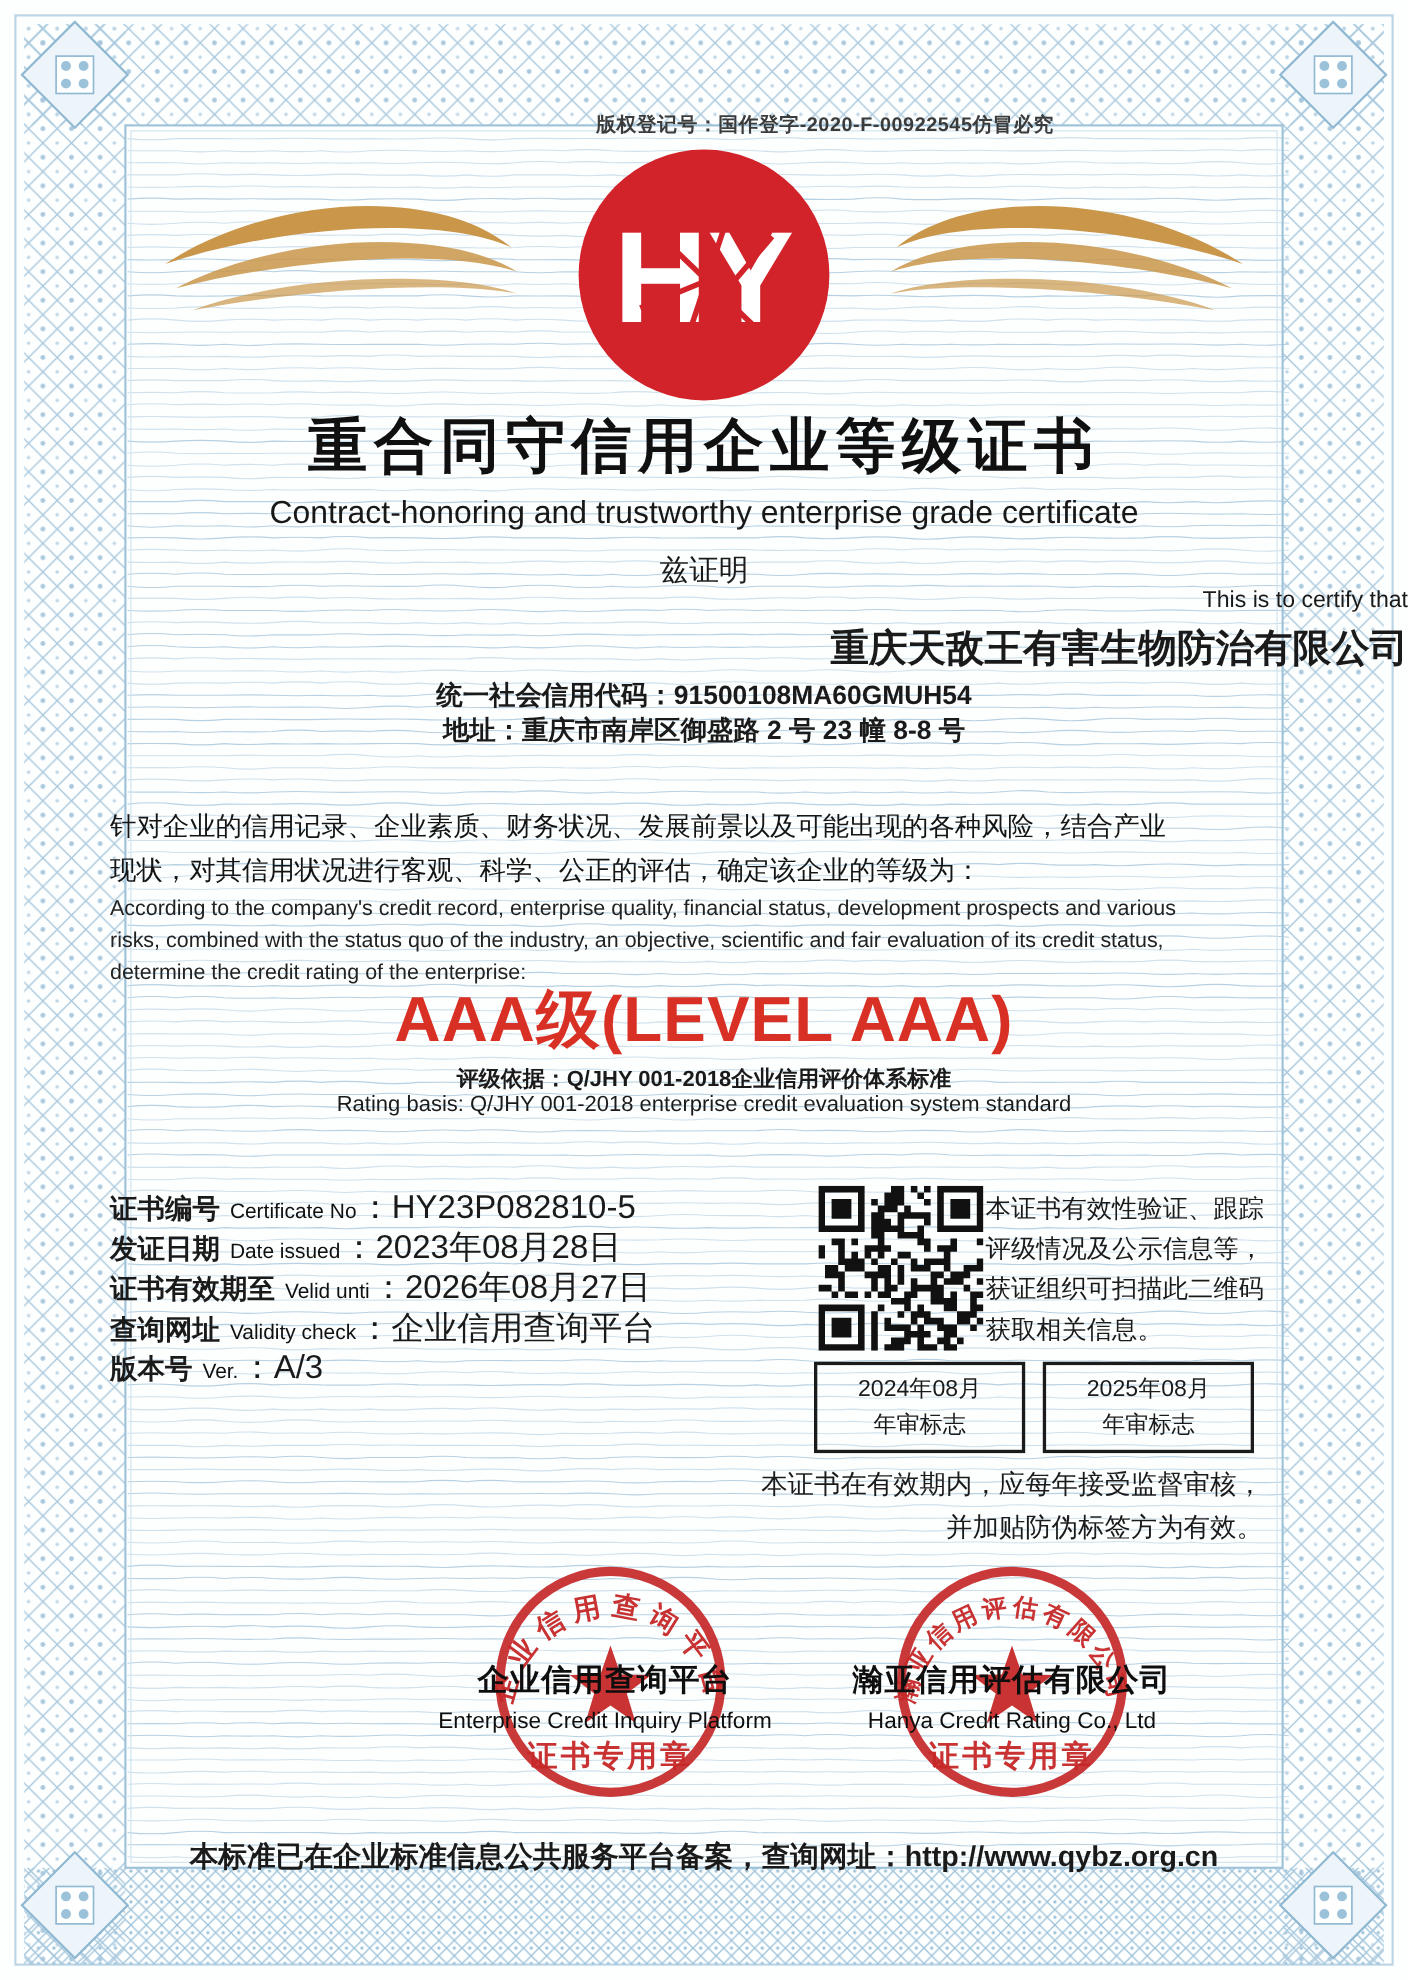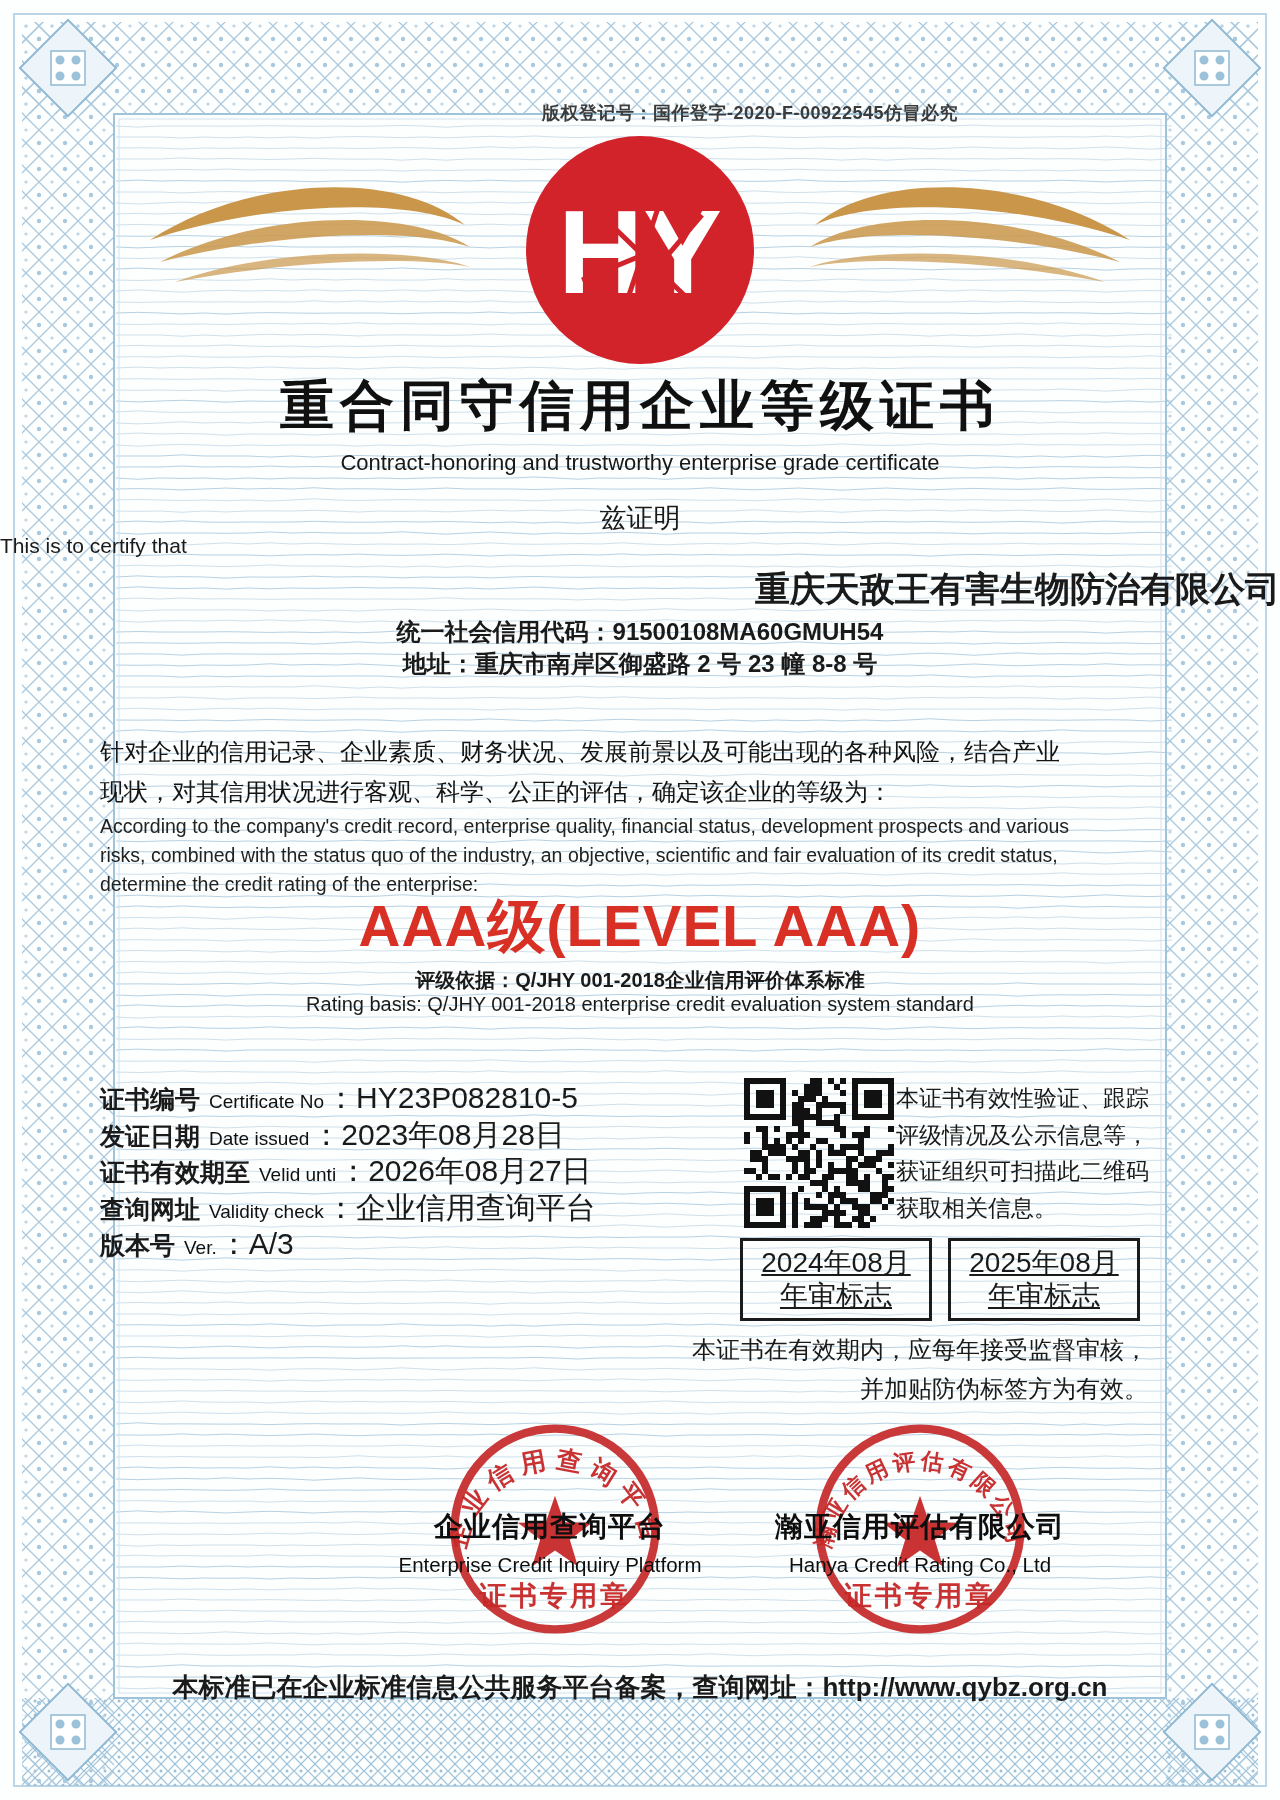--- a/index.html
+++ b/index.html
@@ -6,23 +6,23 @@
   .cert{
     position:relative;width:1280px;height:1800px;margin:0 auto;
     background:#fdfefe;overflow:hidden;
     font-family:"Liberation Sans","DejaVu Sans",sans-serif;color:#1a1a1a;
   }
   .cert > div, .cert > svg{position:absolute;}
   svg.layer{left:0;top:0;}
 
   .copyright{left:500px;top:101px;width:500px;text-align:center;font-size:18px;font-weight:600;color:#3b3b3b;letter-spacing:.5px;z-index:4;}
   .title-zh{left:0;right:0;top:370px;text-align:center;font-size:54px;font-weight:700;letter-spacing:6px;color:#101010;z-index:4;}
-  .title-en{left:0;right:0;top:450px;text-align:center;font-size:22px;font-weight:500;color:#181818;z-index:4;}
+  .title-en{left:0;right:0;top:450px;text-align:center;font-size:29px;font-weight:500;color:#181818;z-index:4;}
   .certify-zh{left:0;right:0;top:500px;text-align:center;font-size:27px;font-weight:500;z-index:4;}
-  .certify-en{left:0;right:0;top:534px;text-align:left;font-size:21px;z-index:4;}
+  .certify-en{left:0;right:0;top:534px;text-align:right;font-size:21px;z-index:4;}
   .company-name{left:0;right:0;top:566px;text-align:right;font-size:35px;font-weight:800;z-index:4;}
   .credit-code{left:0;right:0;top:616px;text-align:center;font-size:24px;font-weight:600;z-index:4;}
   .address{left:0;right:0;top:648px;text-align:center;font-size:24px;font-weight:600;z-index:4;}
 
   .eval{left:100px;width:1080px;top:732px;z-index:4;}
   .eval .zh{font-size:24px;line-height:40px;font-weight:500;color:#141414;display:block;}
   .eval .en{font-size:19.5px;line-height:29px;color:#222;display:block;}
   .eval .en-wrap{margin-top:16px;}
 
   .level{left:0;right:0;top:888px;text-align:center;font-size:58px;font-weight:800;color:#d93025;letter-spacing:1px;z-index:4;}
@@ -35,21 +35,21 @@
   .d-zh:empty{margin-right:0;}
   .d-en{font-size:19px;margin-right:2px;color:#101010;}
   .d-en:empty{margin-right:0;}
   .d-val{font-size:30px;}
 
   .qr{left:744px;top:1078px;z-index:4;}
   .qr-note{left:896px;top:1080px;width:284px;font-size:23px;line-height:36.5px;font-weight:500;z-index:4;}
   .qr-note span{display:block;}
 
   .annual{border:3px solid #1b1b1b;width:186px;height:72px;text-align:center;padding-top:5px;background:transparent;z-index:4;}
-  .annual div{font-size:28px;line-height:33px;font-weight:500;text-decoration:underline;}
+  .annual div{font-size:21px;line-height:33px;font-weight:500;}
   .annual-1{left:740px;top:1238px;}
   .annual-2{left:948px;top:1238px;}
 
   .supervision{left:650px;top:1330px;width:498px;text-align:right;font-size:24px;line-height:39px;font-weight:500;z-index:4;}
   .supervision span{display:block;}
 
   .stamp{width:234px;height:234px;z-index:2;}
   .stamp-1{left:438px;top:1412px;}
   .stamp-2{left:803px;top:1412px;}
 

